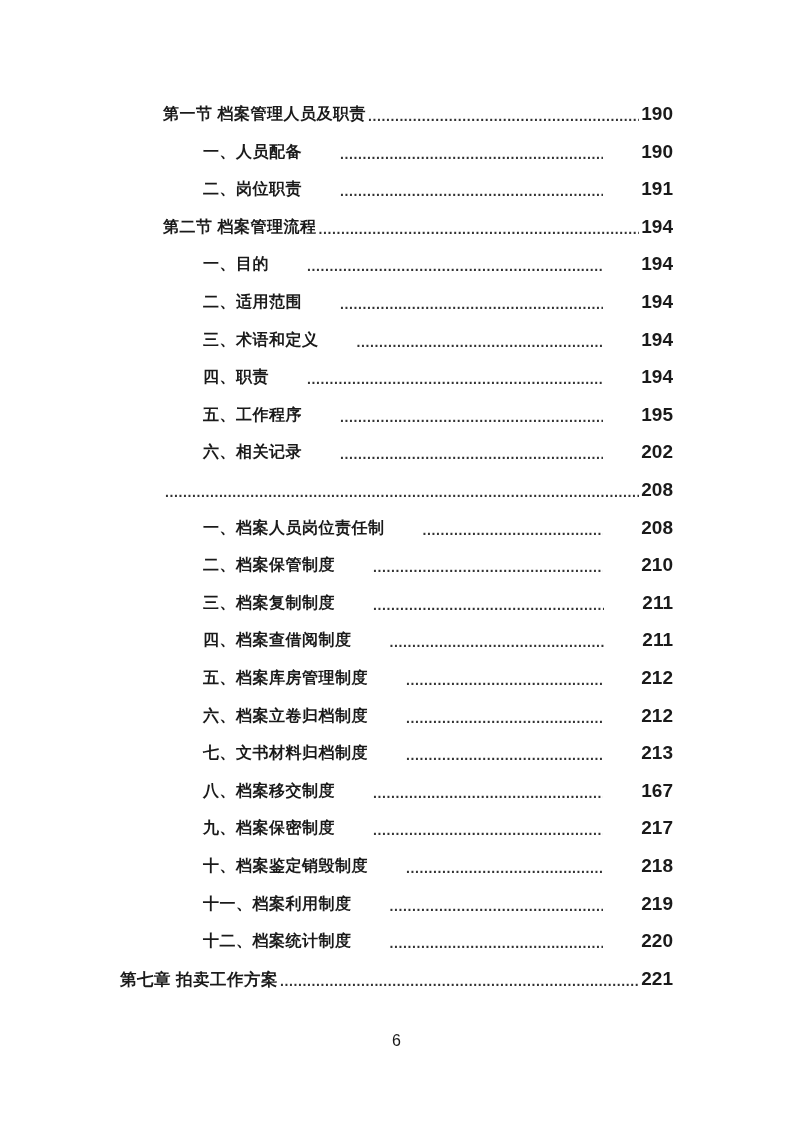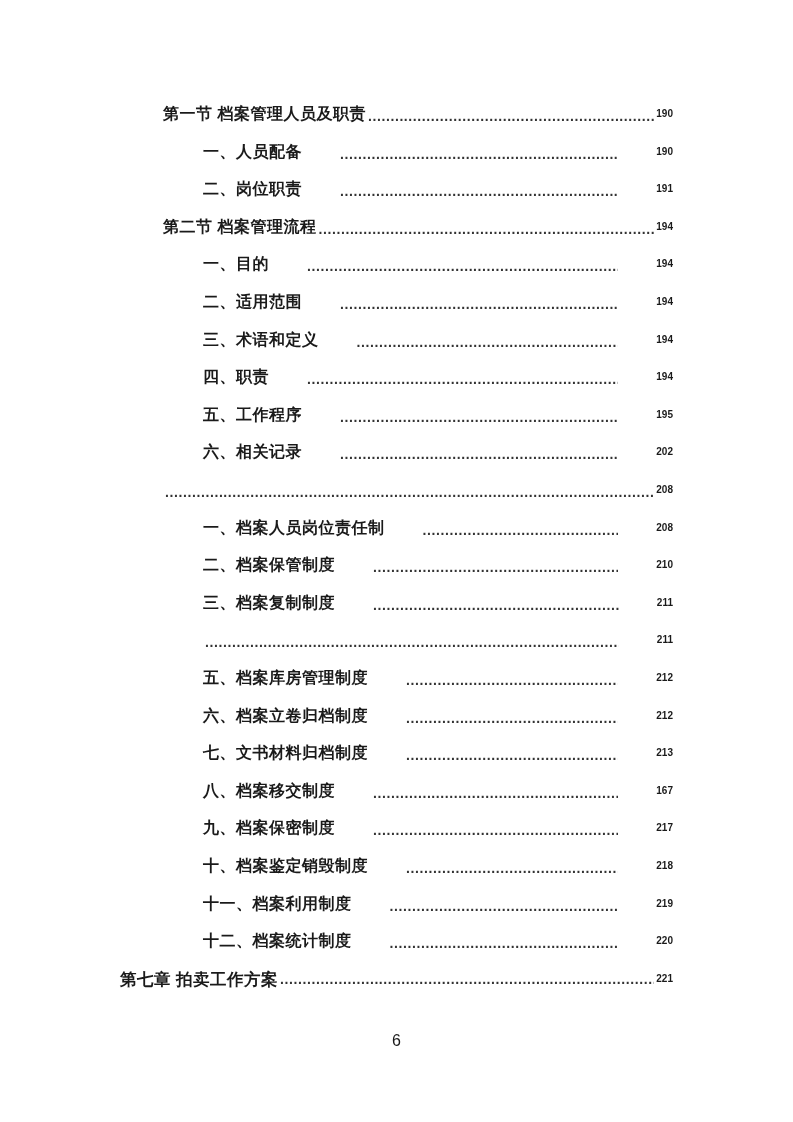--- a/index.html
+++ b/index.html
@@ -3,26 +3,26 @@
 <meta charset="utf-8">
 <style>
   html, body { margin: 0; padding: 0; background: #ffffff; }
   body { width: 793px; height: 1122px; position: relative; overflow: hidden;
          font-family: "Liberation Sans", "DejaVu Sans", sans-serif; color: #1a1a1a; }
   .toc { position: absolute; left: 0; top: 101px; width: 793px; }
   .row { position: absolute; height: 26px; display: flex; align-items: flex-end;
          font-size: 16px; line-height: 26px; white-space: nowrap; font-weight: bold; }
   .row.section { left: 163px; width: 510px; }
   .row.item { left: 203px; width: 470px; gap: 36px; }
-  .row.chapter { left: 120px; width: 553px; font-weight: bold; font-size: 16.5px; align-items: center; }
+  .row.chapter { left: 120px; width: 553px; font-weight: bold; font-size: 16.5px; }
   .row .label { flex: 0 0 auto; letter-spacing: 0.5px; }
   .row .leader { flex: 1 1 auto; overflow: hidden; margin: 0 2px; color: #333;
                  font-size: 14px; letter-spacing: 0.6px; line-height: 22px; }
   .row .leader::before { content: "......................................................................................................................................................................................................"; }
-  .row .page { flex: 0 0 auto; font-size: 10px; text-align: right; }
+  .row .page { flex: 0 0 auto; font-size: 19px; text-align: right; }
   .page-number { position: absolute; top: 1032px; left: 0; width: 793px; text-align: center;
                  font-size: 16px; color: #1a1a1a; }
 </style>
 </head>
 <body>
 
 <div class="toc">
   <div class="row section" style="top:0px">
     <span class="label">第一节  档案管理人员及职责</span>
     <span class="leader"></span>
@@ -86,20 +86,21 @@
     <span class="label">二、档案保管制度</span>
     <span class="leader"></span>
     <span class="page">210</span>
   </div>
   <div class="row item" style="top:488.8px">
     <span class="label">三、档案复制制度</span>
     <span class="leader"></span>
     <span class="page">211</span>
   </div>
   <div class="row item" style="top:526.4px">
+    <span class="label">四、档案查借阅制度</span>
     <span class="leader"></span>
     <span class="page">211</span>
   </div>
   <div class="row item" style="top:564px">
     <span class="label">五、档案库房管理制度</span>
     <span class="leader"></span>
     <span class="page">212</span>
   </div>
   <div class="row item" style="top:601.6px">
     <span class="label">六、档案立卷归档制度</span>

